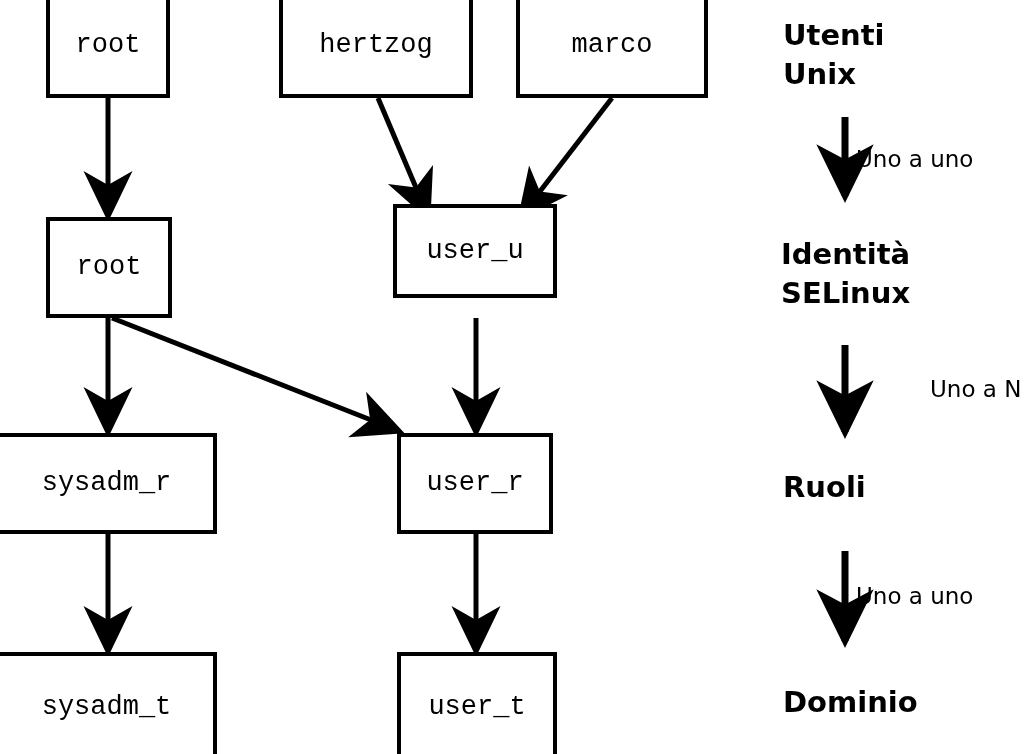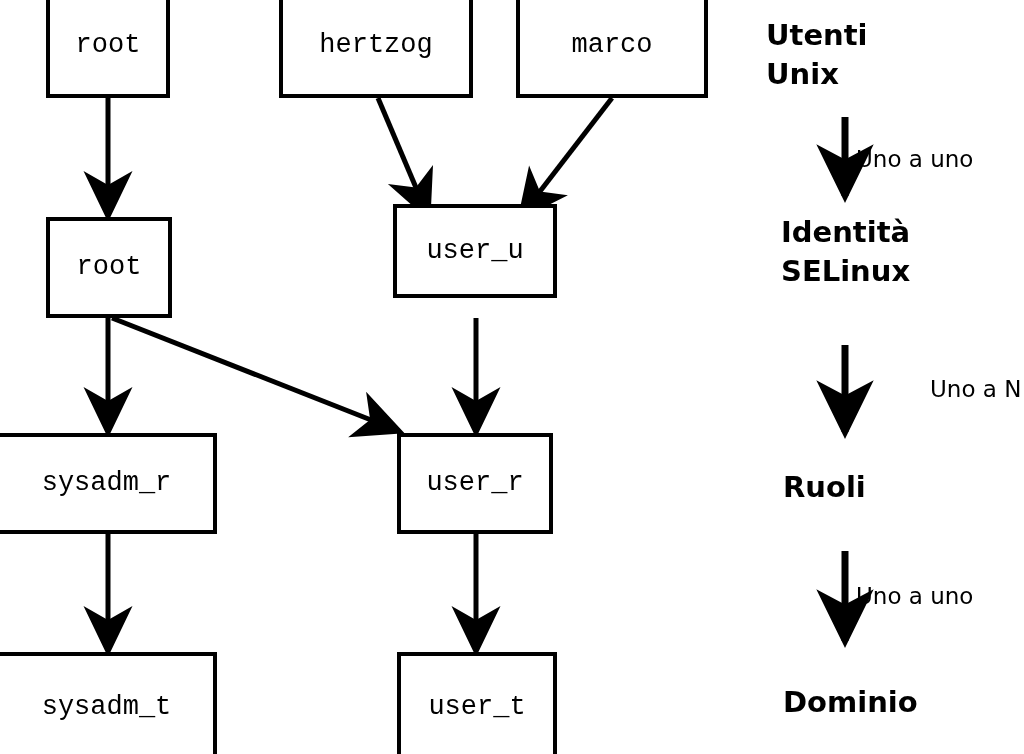--- a/index.html
+++ b/index.html
@@ -125,24 +125,24 @@
   </div>
 
   <div class="node" style="left:-4px; top:652px; width:221px; height:110px;">
     <span class="node-label">sysadm_t</span>
   </div>
 
   <div class="node" style="left:397px; top:652px; width:160px; height:110px;">
     <span class="node-label">user_t</span>
   </div>
 
-  <div class="legend-head" style="left:766px; top:16px;">Utenti
+  <div class="legend-head" style="left:783px; top:16px;">Utenti
 Unix</div>
 
-  <div class="legend-head" style="left:781px; top:213px;">Identità
+  <div class="legend-head" style="left:781px; top:235px;">Identità
 SELinux</div>
 
   <div class="legend-head" style="left:783px; top:683px;">Dominio</div>
 
   <div class="legend-head" style="left:783px; top:468px;">Ruoli</div>
 
   <div class="legend-edge-label" style="left:856px; top:148px;">Uno a uno</div>
 
   <div class="legend-edge-label" style="left:930px; top:378px;">Uno a N</div>
 

